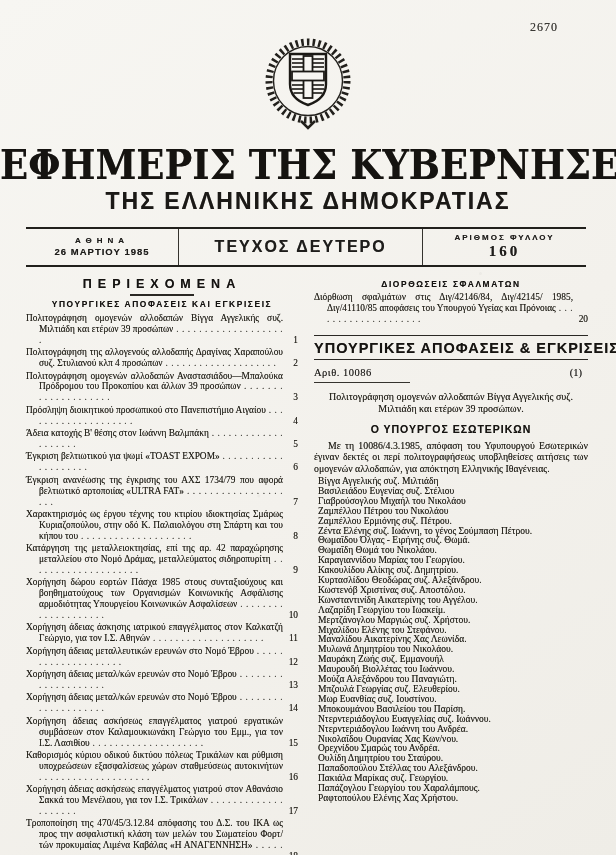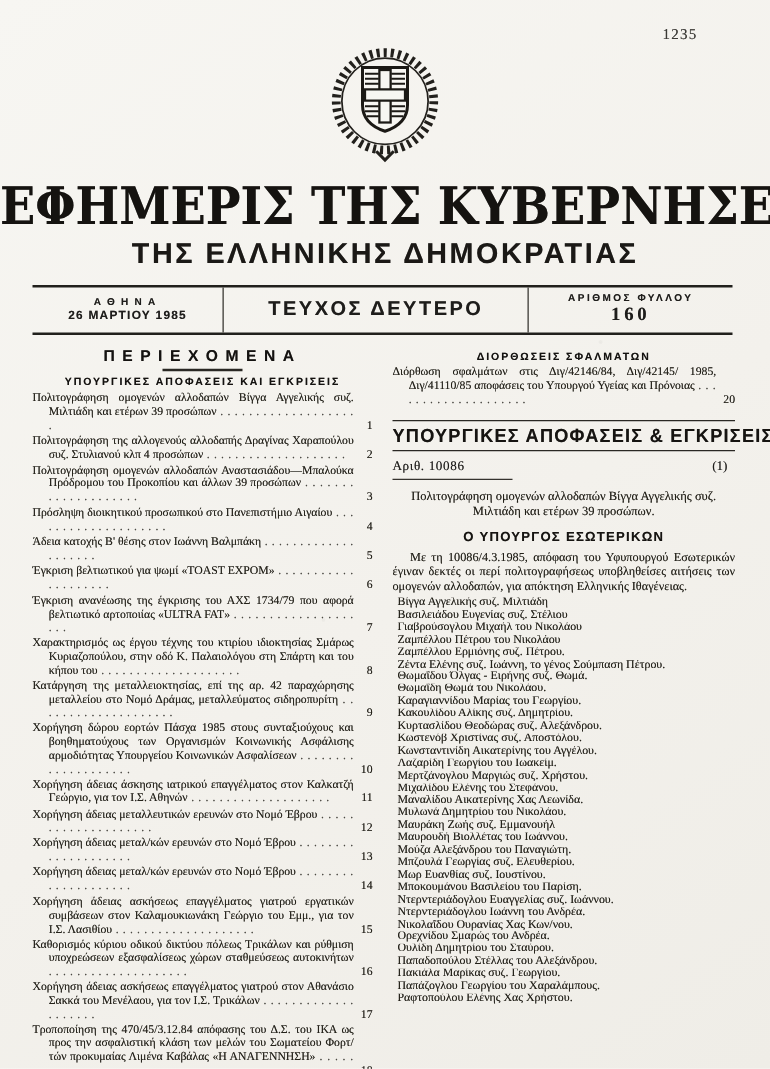--- a/index.html
+++ b/index.html
@@ -83,21 +83,21 @@
       radial-gradient(circle at 12% 84%, rgba(60,58,52,.05) 0 1px, transparent 2px),
       radial-gradient(circle at 78% 32%, rgba(60,58,52,.04) 0 1px, transparent 2px),
       radial-gradient(circle at 42% 58%, rgba(60,58,52,.04) 0 1px, transparent 2px);
   }
 </style>
 </head>
 <body>
 
 <div class="speckle"></div>
 
-<div class="folio ink">1235</div>
+<div class="folio ink">2670</div>
 
 <div class="emblem-wrap">
   <span>
     <svg width="96" height="100" viewBox="0 0 96 100" aria-hidden="true">
 
       <circle cx="48" cy="49" r="39" fill="none" stroke="#22201c" stroke-width="7" stroke-dasharray="2.5 3.2"></circle>
       <circle cx="48" cy="49" r="34.5" fill="none" stroke="#22201c" stroke-width="1.4"></circle>
       <path d="M41 89 L48 96 L55 89" fill="none" stroke="#22201c" stroke-width="2.5"></path>
 
       <path d="M30 22 h36 v30 q0 15 -18 21 q-18 -6 -18 -21 z" fill="#f7f6f2" stroke="#1b1915" stroke-width="2.4"></path>

